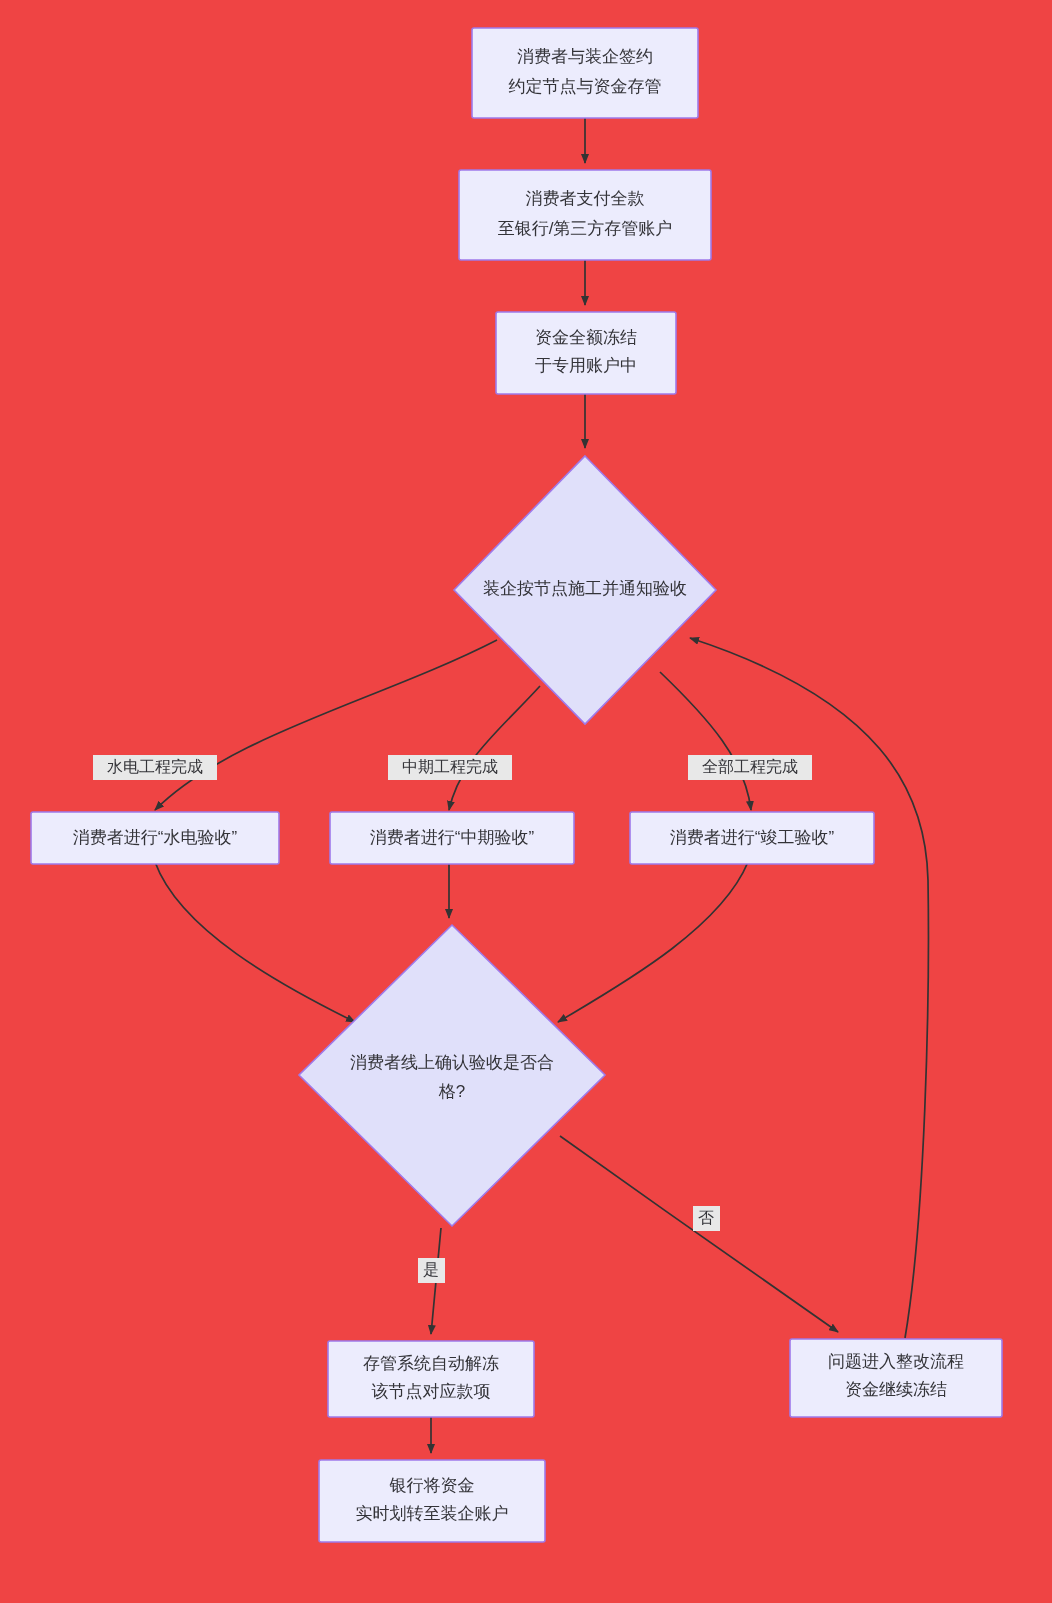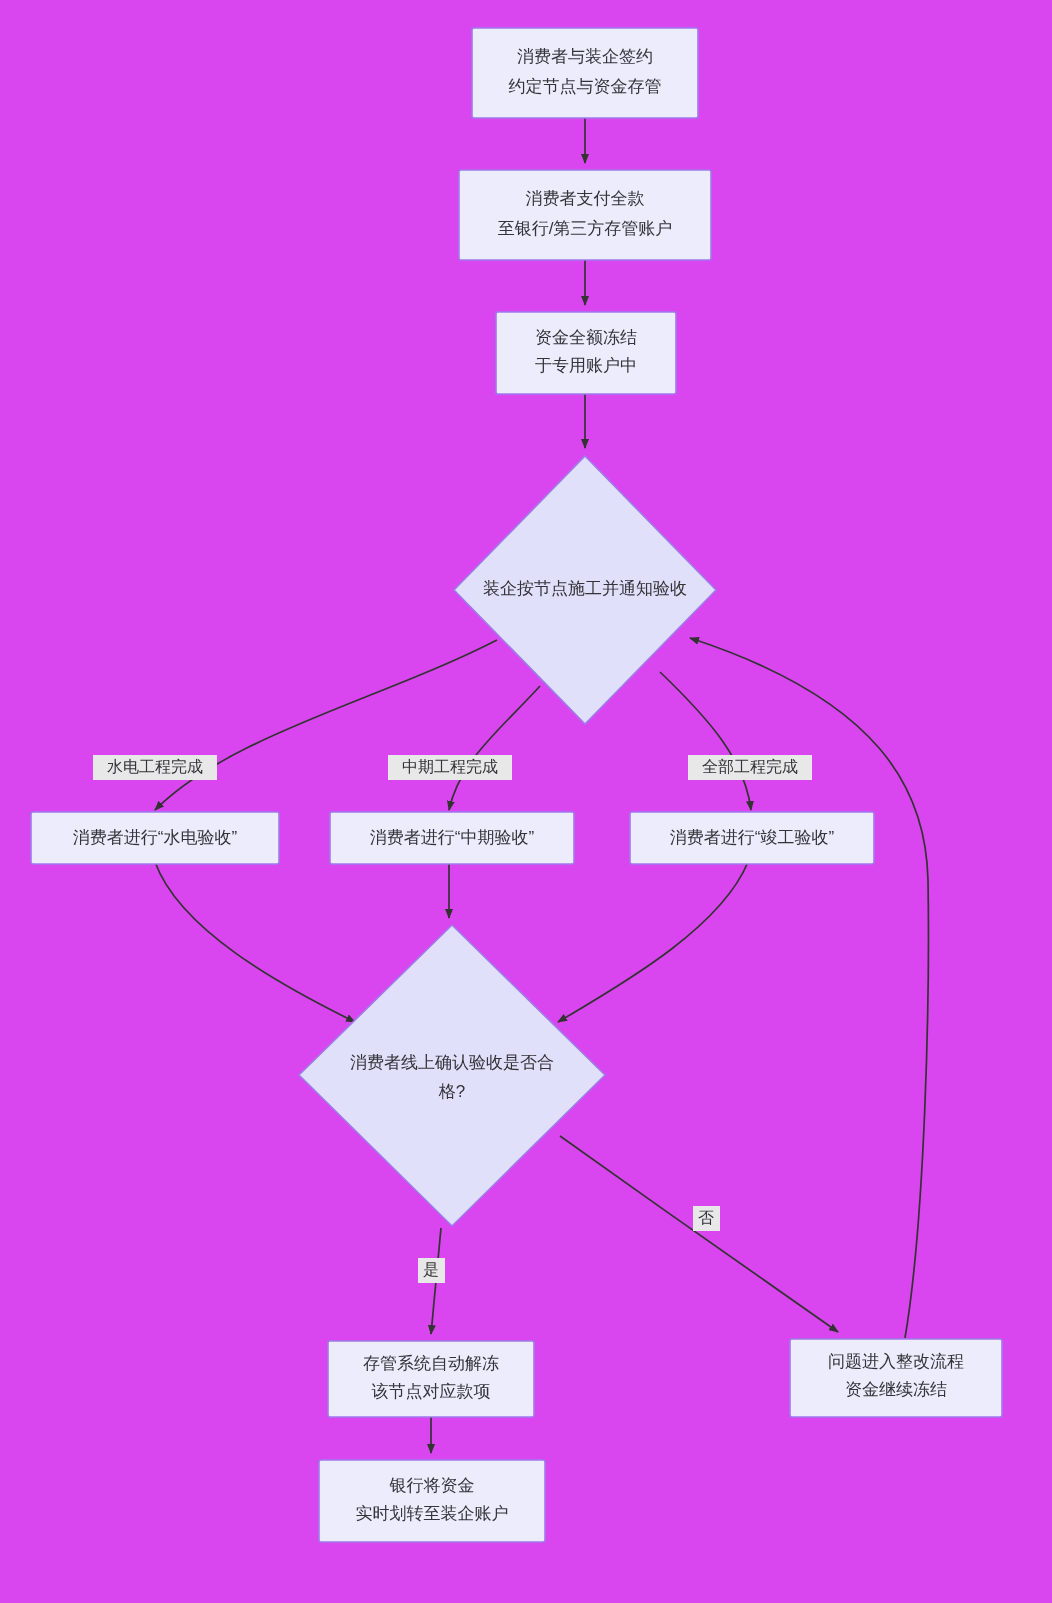--- a/index.html
+++ b/index.html
@@ -10,21 +10,21 @@
   body {
     width: 1052px;
     height: 1603px;
     font-family: "Liberation Sans", "DejaVu Sans", sans-serif;
     overflow: hidden;
   }
   #flowchart-root {
     position: relative;
     width: 1052px;
     height: 1603px;
-    background: #d946ef;
+    background: #ef4444;
   }
   svg.fc {
     position: absolute;
     left: 0;
     top: 0;
     width: 1052px;
     height: 1603px;
   }
   .node-rect {
     fill: #ececfd;

